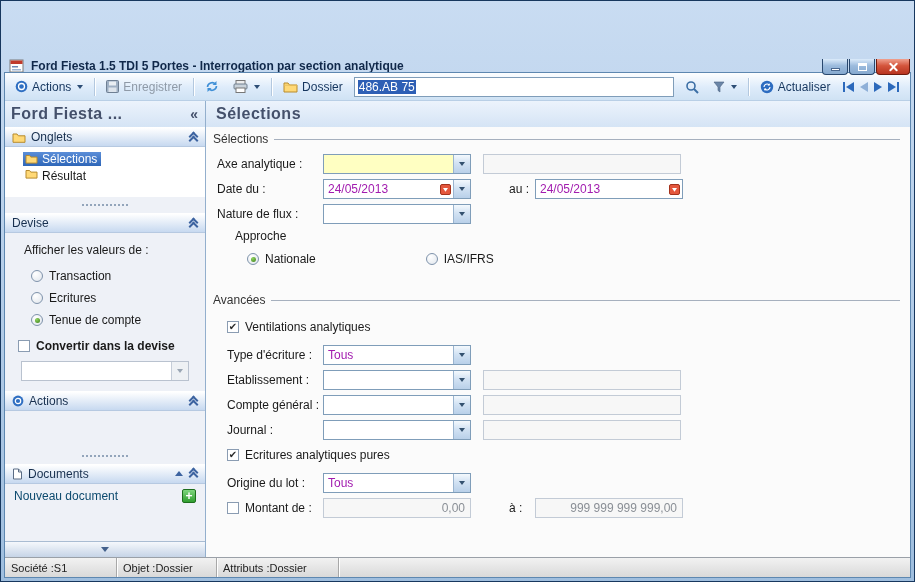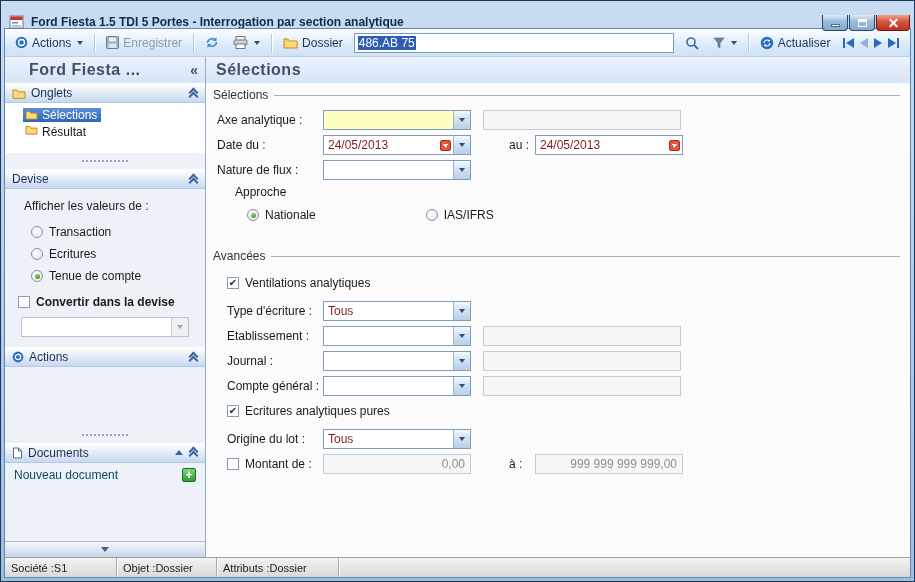--- a/index.html
+++ b/index.html
@@ -2,21 +2,21 @@
 <html><head>
 <meta charset="utf-8">
 <style>
   * { margin:0; padding:0; box-sizing:border-box; }
   body { background:#cfd6df; font-family:"Liberation Sans", sans-serif; font-size:12px; color:#1a1a1a; }
 
   .window { width:915px; height:582px; border:1px solid #17375e; background:linear-gradient(#c9dcf2,#9fbede);
             padding:0 3px 3px 3px; display:flex; flex-direction:column; }
 
   
-  .titlebar { height:27px; display:flex; align-items:center; gap:6px; padding:14px 1px 0 5px; }
+  .titlebar { height:27px; display:flex; align-items:center; gap:6px; padding:14px 1px 0 5px;margin-top:44px; }
   .wtitle { font-weight:bold; font-size:12px; color:#10284a; white-space:nowrap; overflow:hidden; flex:1; }
   .winbtns { display:flex; gap:1px; align-self:flex-start; }
   .wbtn { width:26px; height:16px; border:1px solid #29486e; border-top:none; border-radius:0 0 4px 4px;
           background:linear-gradient(#dcebfa,#9cbbdd 45%,#86a9cf); display:flex; align-items:center; justify-content:center;
           position:relative; cursor:default; }
   .wbtn.close { width:34px; background:linear-gradient(#f0a18f,#d4553c 45%,#b83420); border-color:#6e1b0d; }
   .g-min { width:9px; height:3px; background:#fff; border:1px solid #4a6890; margin-top:5px; }
   .g-max { width:9px; height:8px; border:1px solid #fff; border-top:3px solid #fff; background:transparent; }
   .g-x { position:relative; width:11px; height:11px; }
   .g-x i { position:absolute; left:0; top:5px; width:11px; height:2px; background:#fff; border-radius:1px; }
@@ -42,21 +42,21 @@
   .tri-l { width:0; height:0; border-top:5px solid transparent; border-bottom:5px solid transparent; border-right:8px solid #2c69bb; }
   .tri-r { width:0; height:0; border-top:5px solid transparent; border-bottom:5px solid transparent; border-left:8px solid #2c69bb; }
   .tri-l.dim { border-right-color:#8fb0d8; }
   .navbar { width:2px; height:10px; background:#2c69bb; }
 
   
   .pane-row { flex:1; min-height:0; display:flex; }
   .sidebar { width:201px; background:#eef1f7; border-right:1px solid #93afcd; display:flex; flex-direction:column; }
   .main { flex:1; min-width:0; display:flex; flex-direction:column; background:#fbfbfb; }
   .sidebar-header, .main-header { height:26px; background:linear-gradient(#ecf3fc,#d5e4f5); display:flex; align-items:center; }
-  .sidebar-header { padding:0 4px 0 24px; }
+  .sidebar-header { padding:0 4px 0 6px; }
   .main-header { padding:0 10px; }
   .stitle, .mtitle { font-weight:bold; font-size:16px; color:#44506b; letter-spacing:0.5px; white-space:nowrap; }
   .stitle { flex:1; overflow:hidden; }
   .collapse { font-weight:bold; font-size:14px; color:#44506b; padding:0 3px; cursor:default; }
 
   
   .sec-head { height:20px; display:flex; align-items:center; gap:5px; padding:0 7px;
               background:linear-gradient(#ffffff,#c7d9f0); border-top:1px solid #fff; border-bottom:1px solid #b6c9e1;
               cursor:default; }
   .sec-title { flex:1; color:#18304f; }
@@ -106,21 +106,21 @@
   .content { flex:1; min-height:0; padding:5px 10px 0 5px; overflow:hidden; }
   .group-head { display:flex; align-items:center; color:#333; margin-left:2px; }
   .group-head::after { content:""; flex:1; height:1px; background:#a6b0be; margin-left:6px; }
   .group-head.gap { margin-top:24px; }
   .group-body { padding:8px 0 0 6px; }
   .group-body.indent { padding-left:16px; }
   .frow { display:flex; align-items:center; height:20px; margin-bottom:5px; }
   .flabel { width:106px; flex:none; }
   .flabel.narrow { width:96px; }
   .ctrl { width:148px; flex:none; }
-  .ctrl .val { color:#7f1d1d; }
+  .ctrl .val { color:#a21caf; }
   .yellowfield .val { background:#ffffc2; }
   .txtdis { width:198px; height:20px; margin-left:12px; border:1px solid #c3cbd6; background:#f7f7f7; flex:none; }
   .numdis { width:148px; height:20px; border:1px solid #c3cbd6; background:#f7f7f7; color:#8a8f96;
             display:flex; align-items:center; justify-content:flex-end; padding:0 5px; flex:none; }
   .midlabel { margin-left:38px; width:26px; flex:none; }
   .approche-label { margin:2px 0 6px 18px; }
   .radiorow { display:flex; align-items:center; height:20px; margin:2px 0 6px 30px; }
   .radiorow .opt2 { display:flex; align-items:center; gap:6px; cursor:default; }
   .radiorow .gap2 { margin-left:110px; }
   .cbline { display:flex; align-items:center; gap:6px; height:20px; margin:2px 0 8px 0; cursor:default; }
@@ -466,31 +466,31 @@
               <span class="flabel narrow">Etablissement :</span>
               <div class="combo ctrl">
                 <span class="val"></span>
                 <span class="btn">
                     <span class="arrow-down"></span>
                   </span>
               </div>
               <div class="txtdis"></div>
             </div>
             <div class="frow">
+              <span class="flabel narrow">Compte général :</span>
+              <div class="combo ctrl">
+                <span class="val"></span>
+                <span class="btn">
+                    <span class="arrow-down"></span>
+                  </span>
+              </div>
+              <div class="txtdis"></div>
+            </div>
+            <div class="frow">
               <span class="flabel narrow">Journal :</span>
-              <div class="combo ctrl">
-                <span class="val"></span>
-                <span class="btn">
-                    <span class="arrow-down"></span>
-                  </span>
-              </div>
-              <div class="txtdis"></div>
-            </div>
-            <div class="frow">
-              <span class="flabel narrow">Compte général :</span>
               <div class="combo ctrl">
                 <span class="val"></span>
                 <span class="btn">
                     <span class="arrow-down"></span>
                   </span>
               </div>
               <div class="txtdis"></div>
             </div>
             <div class="cbline">
               <span class="cb checked"></span>

